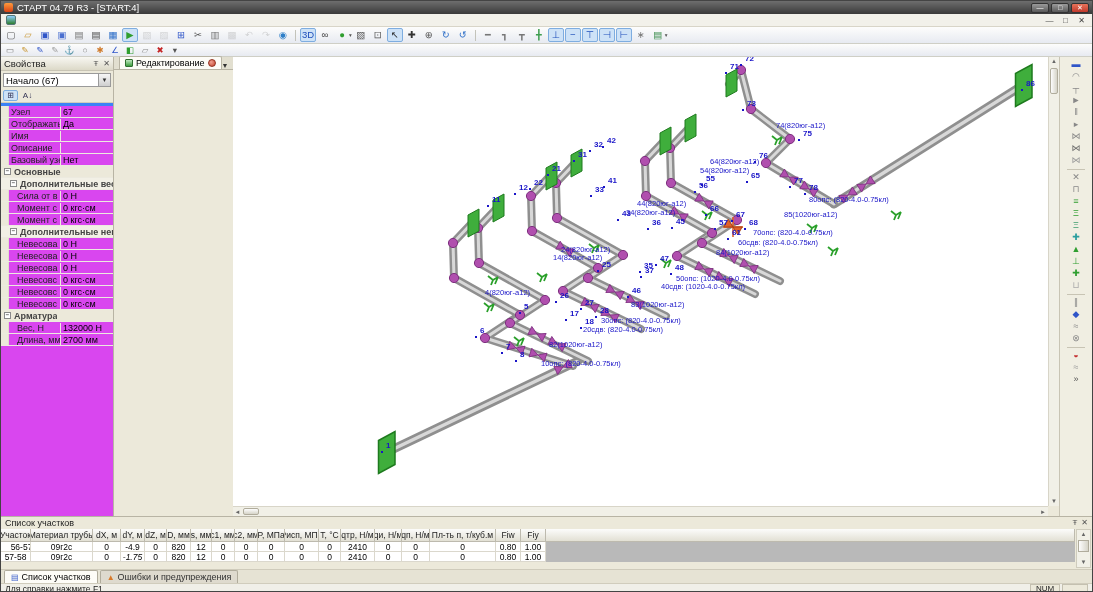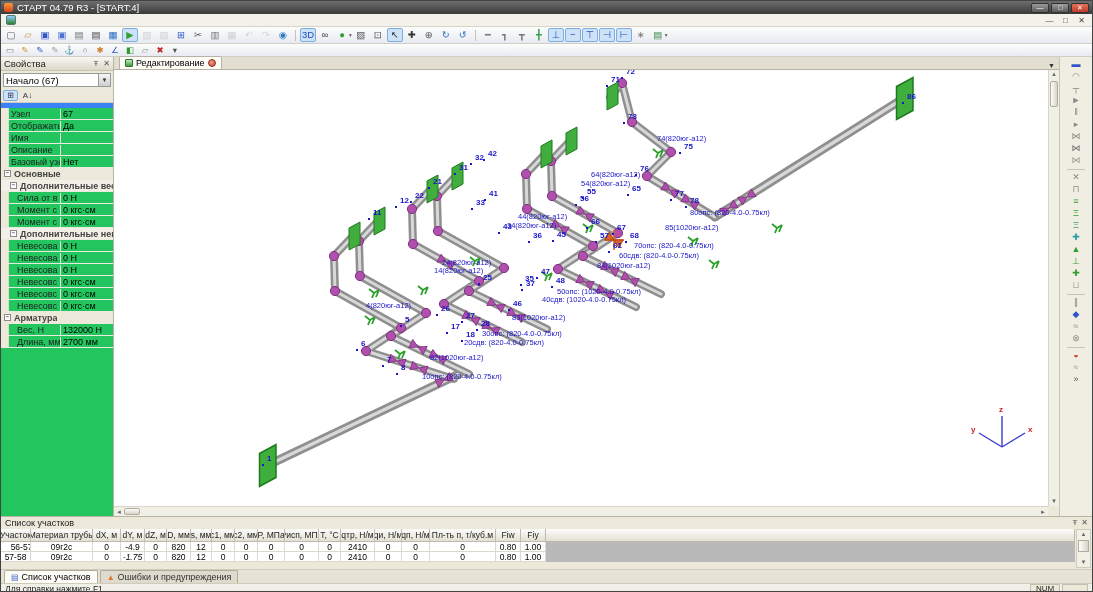--- a/index.html
+++ b/index.html
@@ -32,33 +32,33 @@
   
   .props{width:113px;flex:0 0 113px;background:#ece9da;border-right:1px solid #b8b4a4;display:flex;flex-direction:column}
   .props-header{height:14px;flex:0 0 14px;display:flex;align-items:center;padding:0 3px;font-size:9.5px;color:#222;background:linear-gradient(#f8f7f2,#dcd9c8);border-bottom:1px solid #c8c4b4;gap:3px}
   .ph-btn{margin-left:auto;color:#555;font-size:8px}
   .ph-x{margin-left:2px;color:#555;font-size:8px}
   .combo{margin:2px;height:14px;background:#fff;border:1px solid #9a9a9a;display:flex;align-items:center;font-size:9.5px;padding-left:2px}
   .combo-arrow{margin-left:auto;width:12px;height:100%;background:linear-gradient(#f6f6f6,#cfcfcf);border-left:1px solid #9a9a9a;display:flex;align-items:center;justify-content:center;font-size:6px;color:#333}
   .props-toolbar{height:14px;flex:0 0 14px;display:flex;gap:2px;padding:1px 2px;border-bottom:1px solid #d0ccbc;align-items:center}
   .ptb{min-width:15px;height:11px;font-size:8px;display:inline-flex;align-items:center;justify-content:center;border:1px solid transparent;border-radius:2px;color:#335}
   .ptb.pressed{background:#cde2f7;border-color:#7eade0}
-  .pgrid{flex:1;background:#22c55e;overflow:hidden;border-top:5px solid #3b82f6}
+  .pgrid{flex:1;background:#d946ef;overflow:hidden;border-top:3px solid #3b82f6}
   .grow{display:flex;height:12px;font-size:9px;border-bottom:1px solid #eceadf;align-items:center;white-space:nowrap}
   .grow .gut{width:8px;align-self:stretch;background:#ece9da;border-right:1px solid #e0dccc;flex:0 0 8px}
   .grow .nm{width:52px;flex:0 0 52px;padding:0 2px;color:#222;overflow:hidden;border-right:1px solid #eceadf}
   .grow.ind .nm{padding-left:8px}
   .grow .vl{flex:1;padding:0 2px;overflow:hidden;color:#000}
   .grow.cat,.grow.sub{background:#ece9da;font-weight:bold;color:#444}
   .grow.sub{background:#f2f0e6}
   .xbox{width:7px;height:7px;border:1px solid #8a8a8a;background:#fff;font-size:6px;line-height:5px;text-align:center;color:#444;margin:0 3px;flex:0 0 7px}
   .grow.sub .xbox{margin-left:9px}
   .catlbl{overflow:hidden}
   
-  .center{flex:1;display:flex;flex-direction:column;min-width:0}
+  .center{flex:1;display:flex;flex-direction:row;min-width:0}
   .tabbar{height:13px;flex:0 0 13px;background:#e2dfd0;display:flex;align-items:flex-end;border-bottom:1px solid #b8b4a4;padding-left:5px}
   .tab{height:13px;background:#fdfcf7;border:1px solid #b8b4a4;border-bottom:none;border-radius:2px 2px 0 0;display:flex;align-items:center;font-size:9px;padding:0 5px;gap:3px}
   .tab-ico{width:8px;height:8px;background:linear-gradient(#bfe8bf,#3f9e3f);border:1px solid #2f6f2f;border-radius:1px}
   .tab-close{width:8px;height:8px;border-radius:50%;background:radial-gradient(circle at 35% 35%,#f0a090,#c2402a);border:1px solid #93301f}
   .tabbar-dd{margin-left:auto;padding-right:4px;font-size:7px;color:#333}
   .canvas-wrap{flex:1;position:relative;background:#fff;overflow:hidden}
   .scene{position:absolute;left:0;top:0;width:936px;height:436px;font-family:"Liberation Sans",sans-serif}
   .vscroll{position:absolute;right:0;top:0;width:11px;bottom:10px;background:#f1f0e7;border-left:1px solid #d8d5c8}
   .vthumb{position:absolute;top:11px;height:26px;left:1px;right:1px;background:linear-gradient(90deg,#fdfdfd,#d6d4c8);border:1px solid #b0ac9c;border-radius:2px}
   .sarrow{position:absolute;width:100%;text-align:center;font-size:6px;color:#666;line-height:9px}

